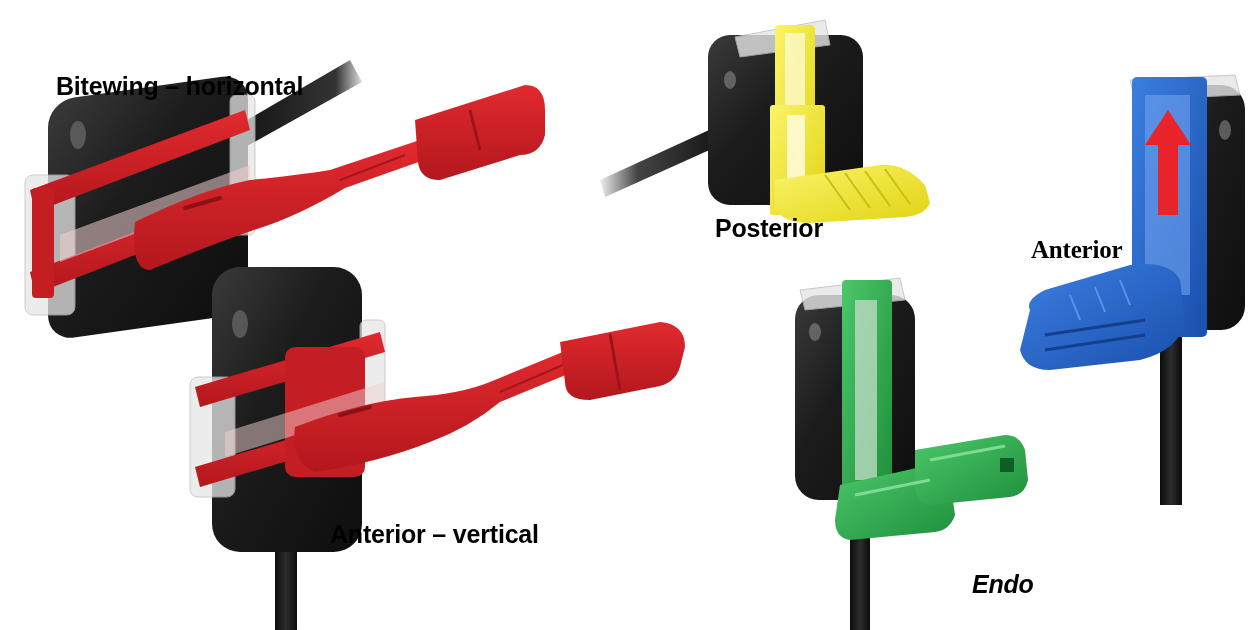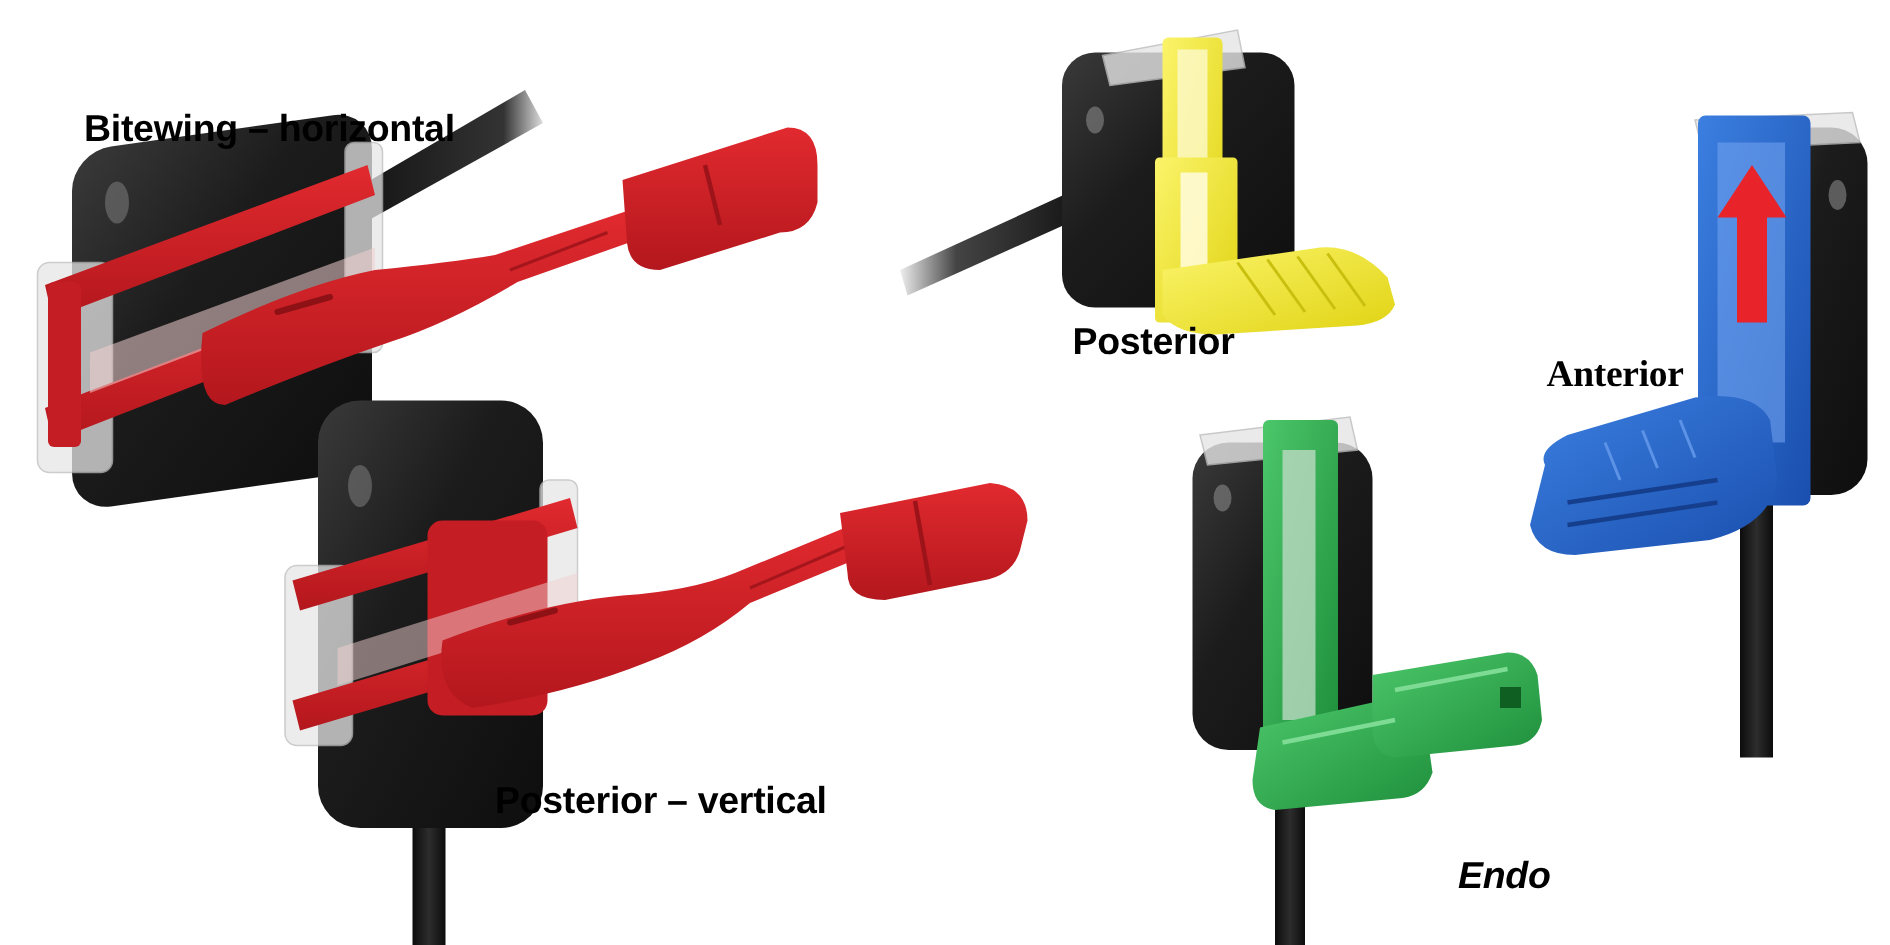--- a/index.html
+++ b/index.html
@@ -158,21 +158,21 @@
       <path d="M45 170 L205 120 L205 145 L45 195 Z" fill="#f0d0d0" opacity="0.5"></path>
 
       <path d="M115 165 Q180 140 235 135 Q280 132 310 120 L395 85 L405 105 L320 140 Q290 165 250 180 Q200 200 135 210 Q110 200 115 165 Z" fill="url(#redGrad)"></path>
       <path d="M160 153 L190 145" stroke="#8e1116" stroke-width="4" stroke-linecap="round"></path>
       <path d="M320 130 L385 102" stroke="#a5161c" stroke-width="2"></path>
 
       <path d="M380 80 L480 60 Q505 62 505 85 L500 105 Q495 122 475 125 L410 138 Q385 138 385 120 Z" fill="url(#redGrad)"></path>
       <path d="M430 72 L440 128" stroke="#9c141a" stroke-width="3"></path>
     </svg>
   </div>
-  <div class="label" style="left:330px;top:520px;">Posterior – vertical</div>
+  <div class="label" style="left:330px;top:520px;">Anterior – vertical</div>
 
   <div class="product" style="left:780px;top:270px;width:260px;height:360px;">
     <svg width="260" height="360" viewBox="0 0 260 360">
       <defs>
         <linearGradient id="grnGrad" x1="0" y1="0" x2="1" y2="1">
           <stop offset="0" stop-color="#4cc76a"></stop>
           <stop offset="1" stop-color="#1f8f3c"></stop>
         </linearGradient>
       </defs>
       <rect x="70" y="230" width="20" height="130" fill="url(#cableV)"></rect>

